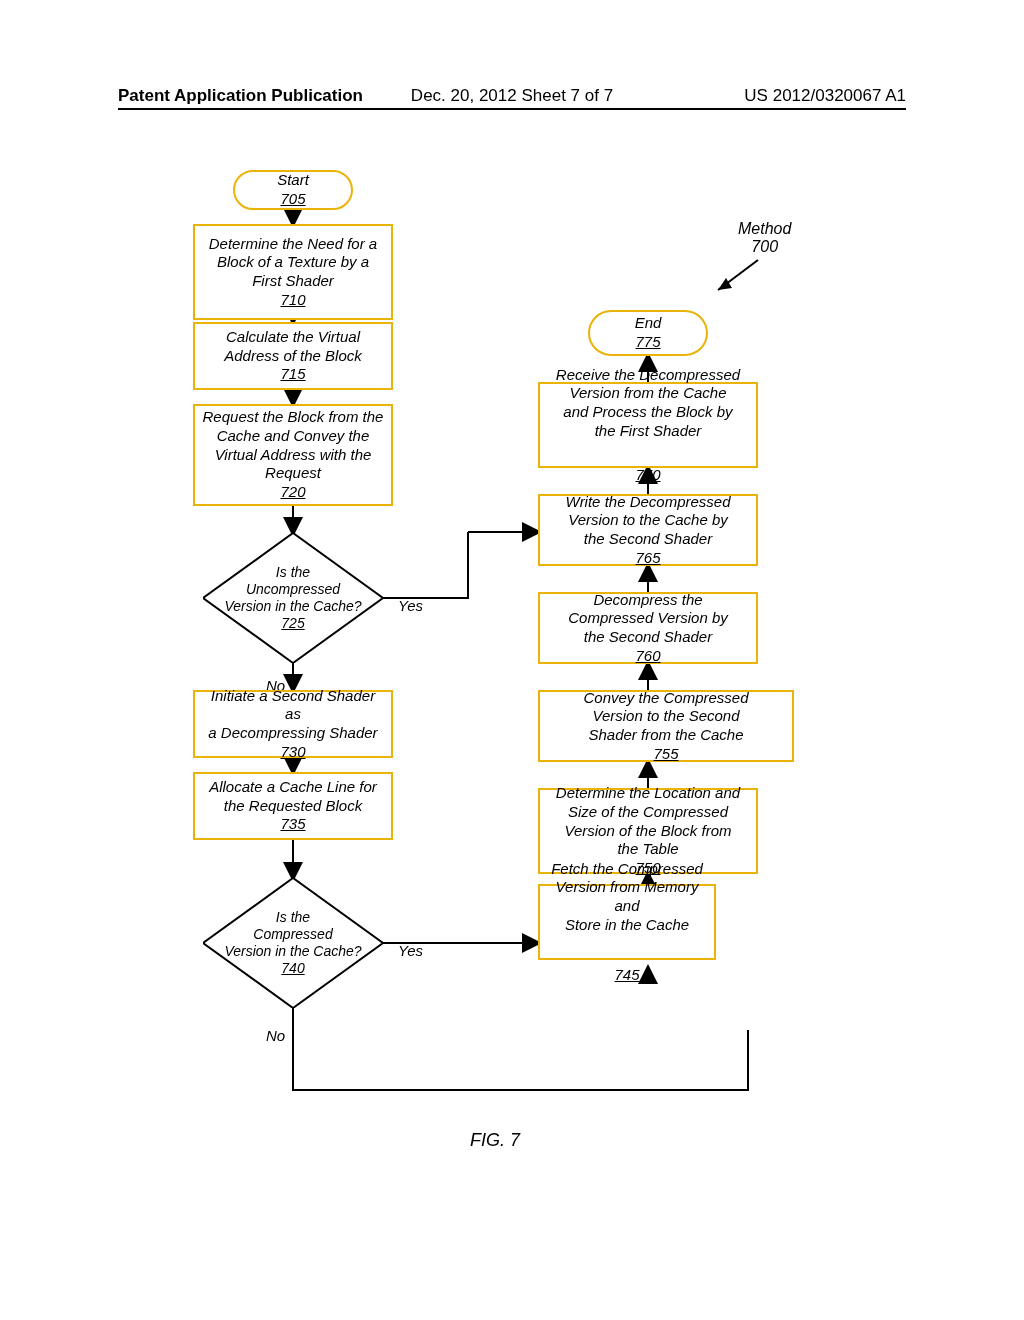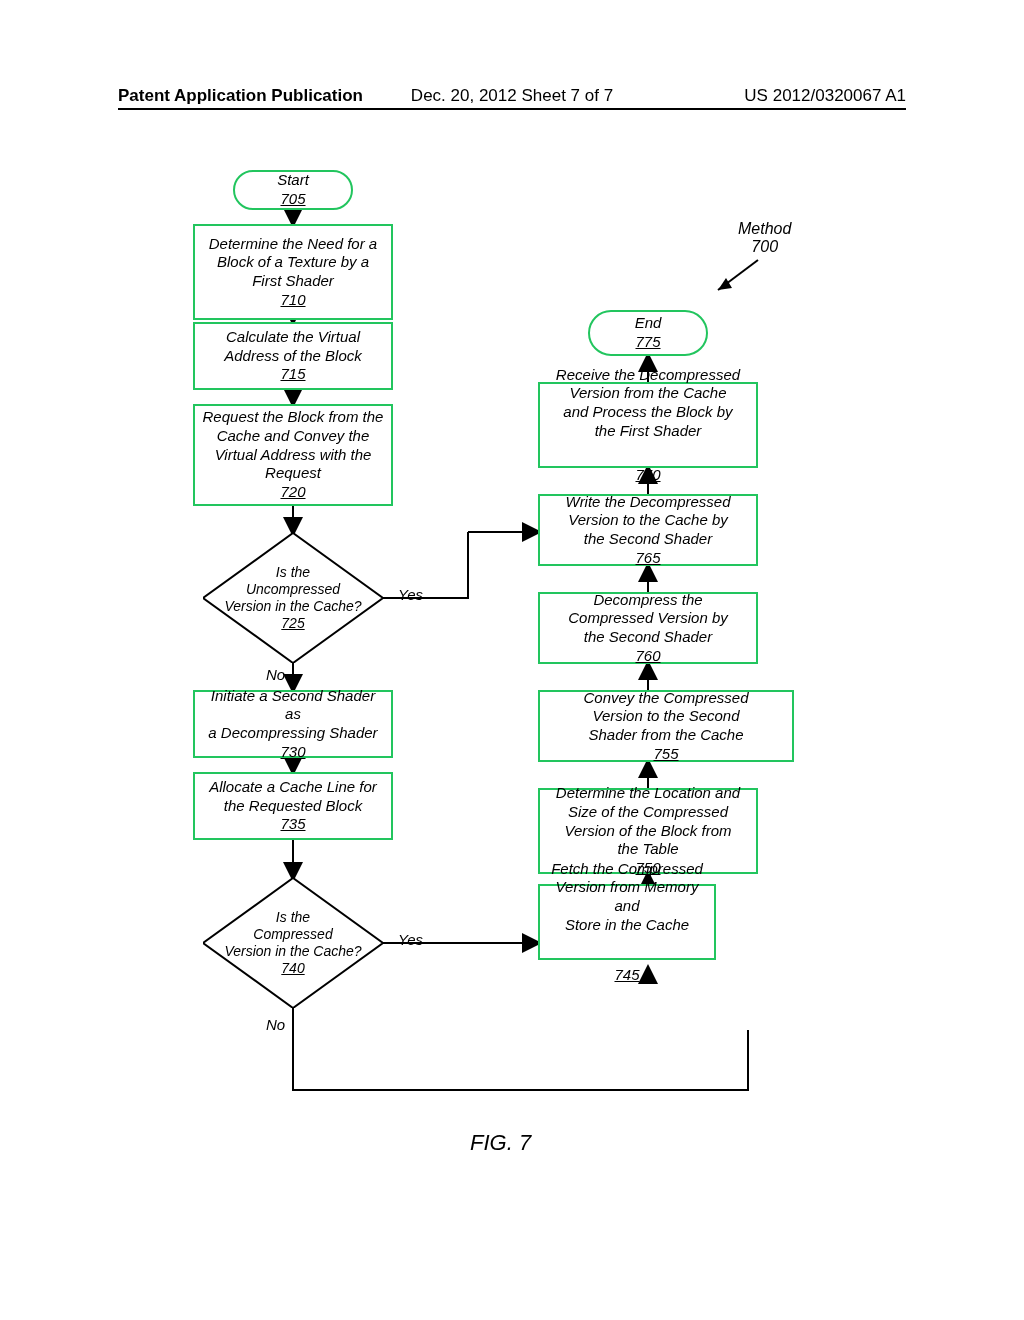--- a/index.html
+++ b/index.html
@@ -34,21 +34,21 @@
   .diagram {
     position: absolute;
     top: 160px;
     left: 118px;
     width: 790px;
     height: 1000px;
   }
 
   .node {
     position: absolute;
-    border: 2px solid #22c55e;
+    border: 2px solid #eab308;
     background: #fff;
     text-align: center;
     font-style: italic;
     font-size: 15px;
     line-height: 1.25;
     display: flex;
     flex-direction: column;
     justify-content: center;
     align-items: center;
     padding: 4px 6px;
@@ -72,33 +72,34 @@
     font-size: 14px;
     line-height: 1.2;
     text-align: center;
   }
   .diamond .dtxt .ref { text-decoration: underline; }
 
   .lbl {
     position: absolute;
     font-style: italic;
     font-size: 15px;
+    margin-top: 11px;
   }
 
   .method-label {
     position: absolute;
     font-style: italic;
     font-size: 16px;
     text-align: center;
   }
 
   .fig-label {
     position: absolute;
     font-style: italic;
-    font-size: 22px;
+    font-size: 18px;
   }
 
   .connectors {
     position: absolute;
     top: 0; left: 0;
     width: 790px; height: 1000px;
   }
 </style>
 </head>
 <body>

